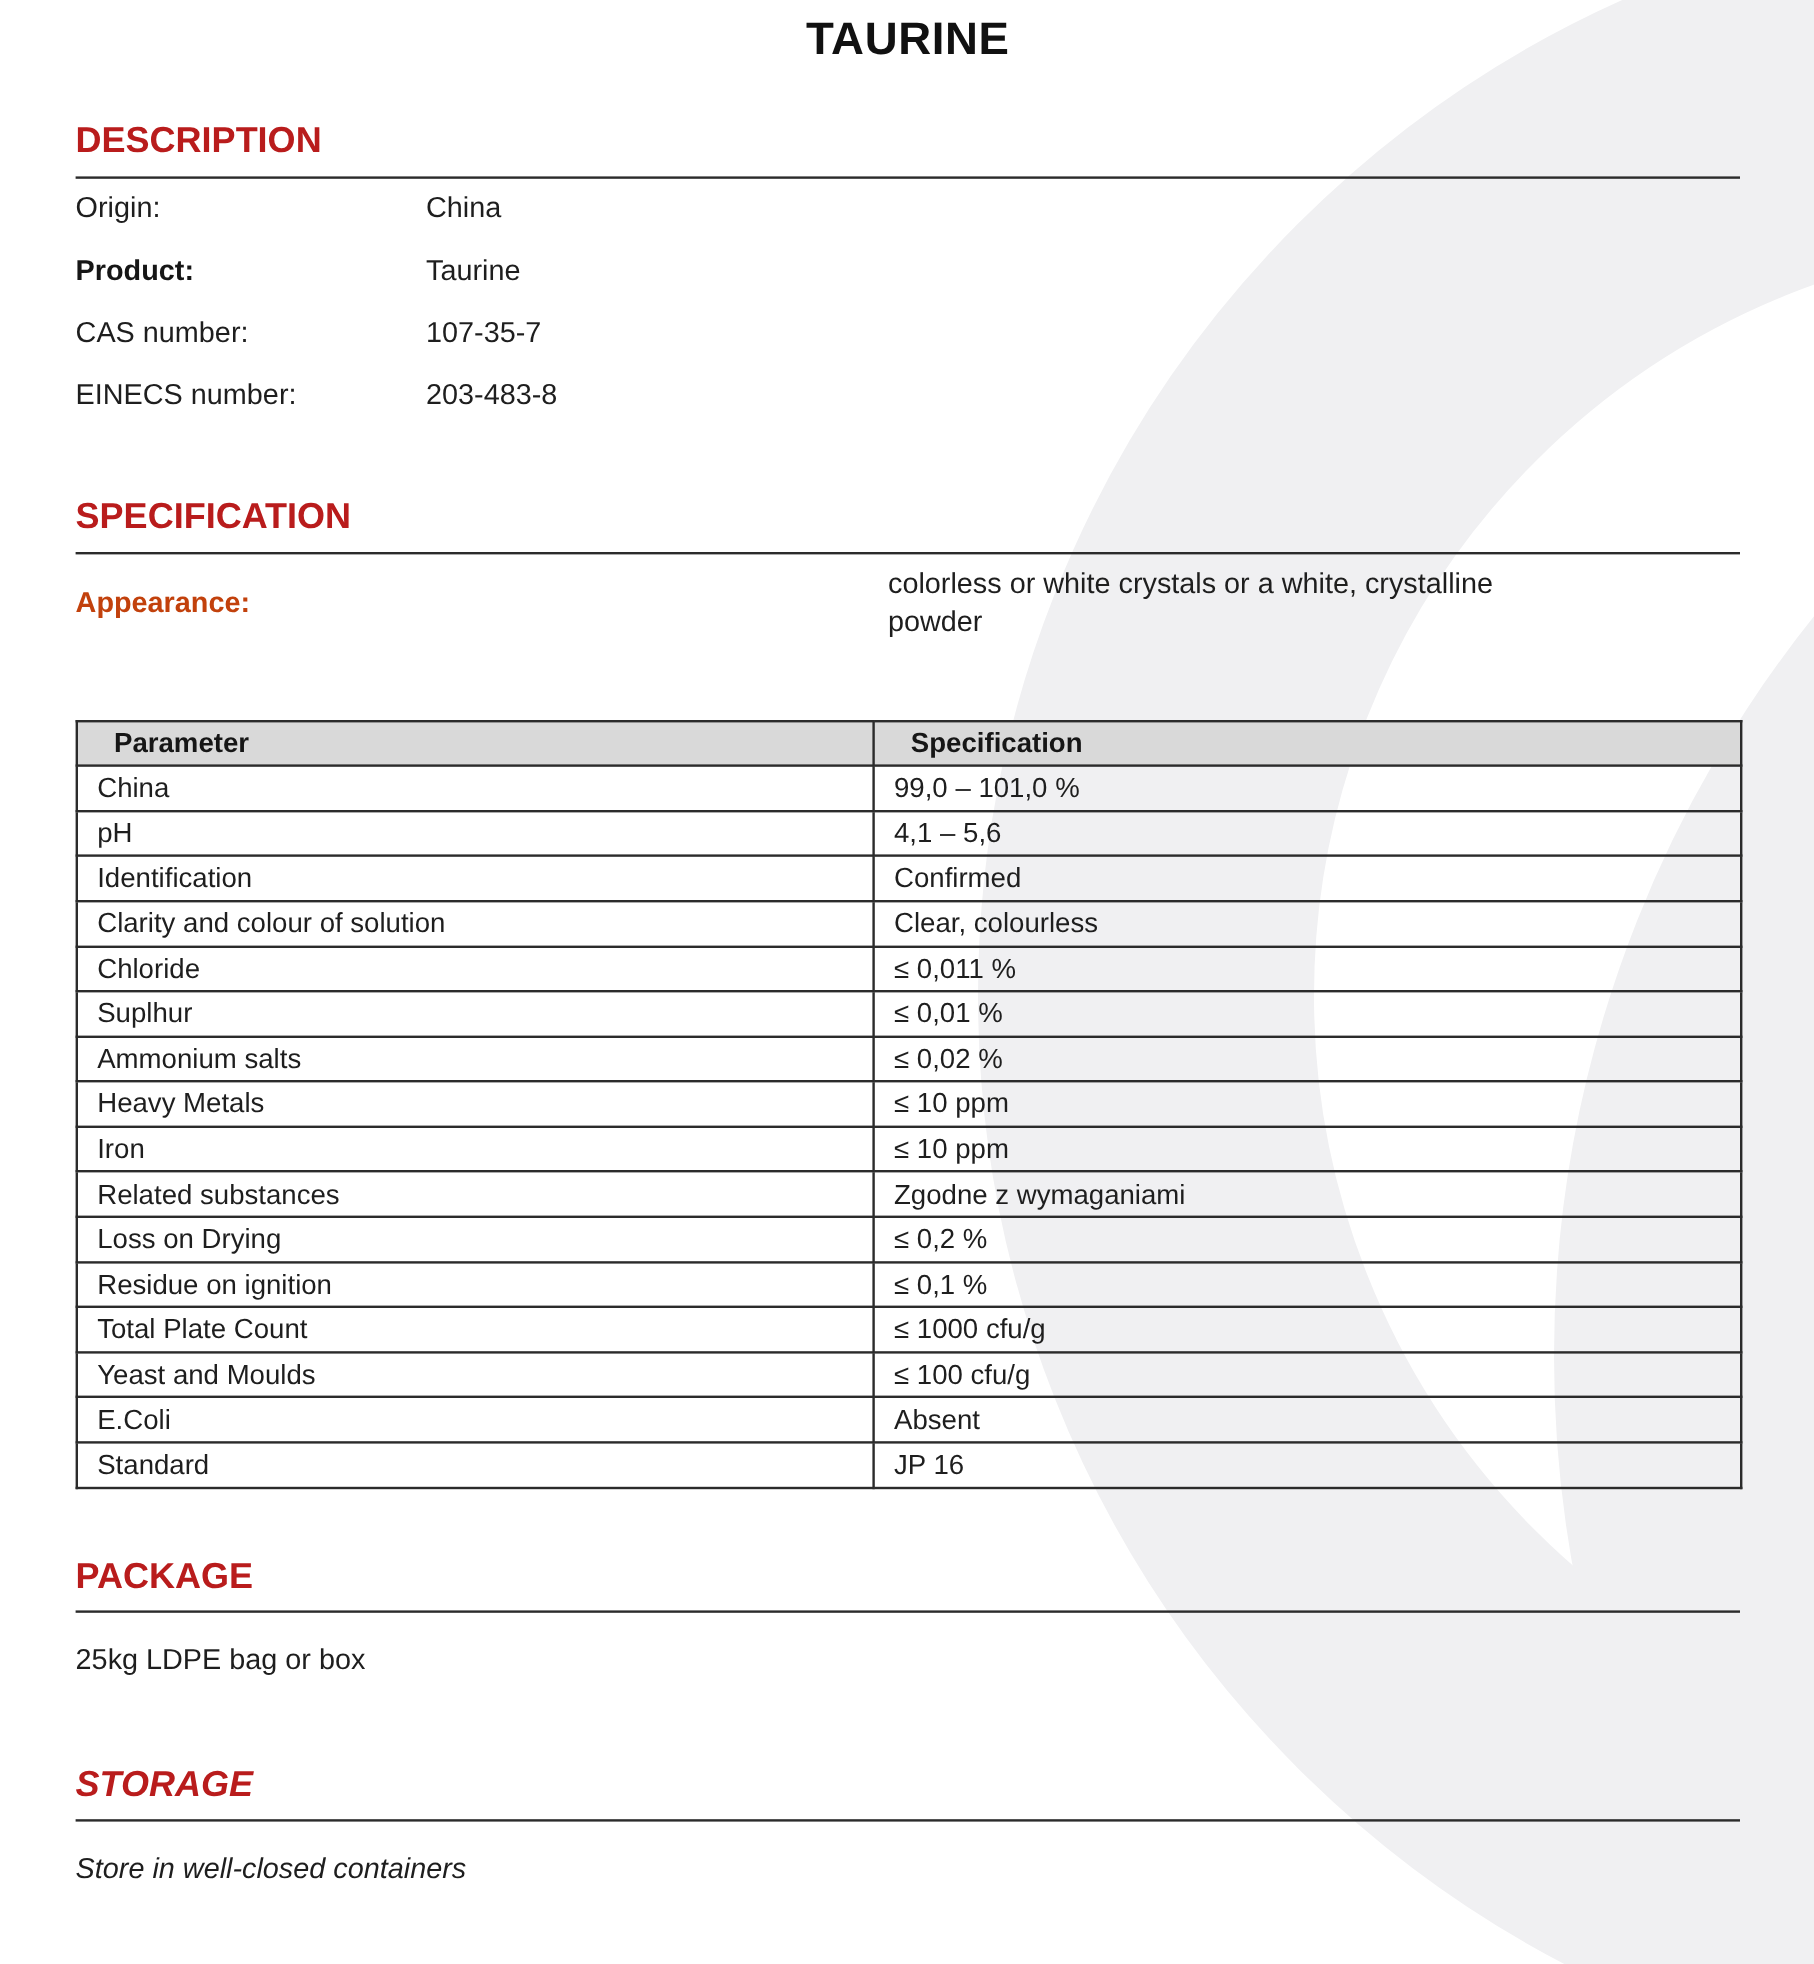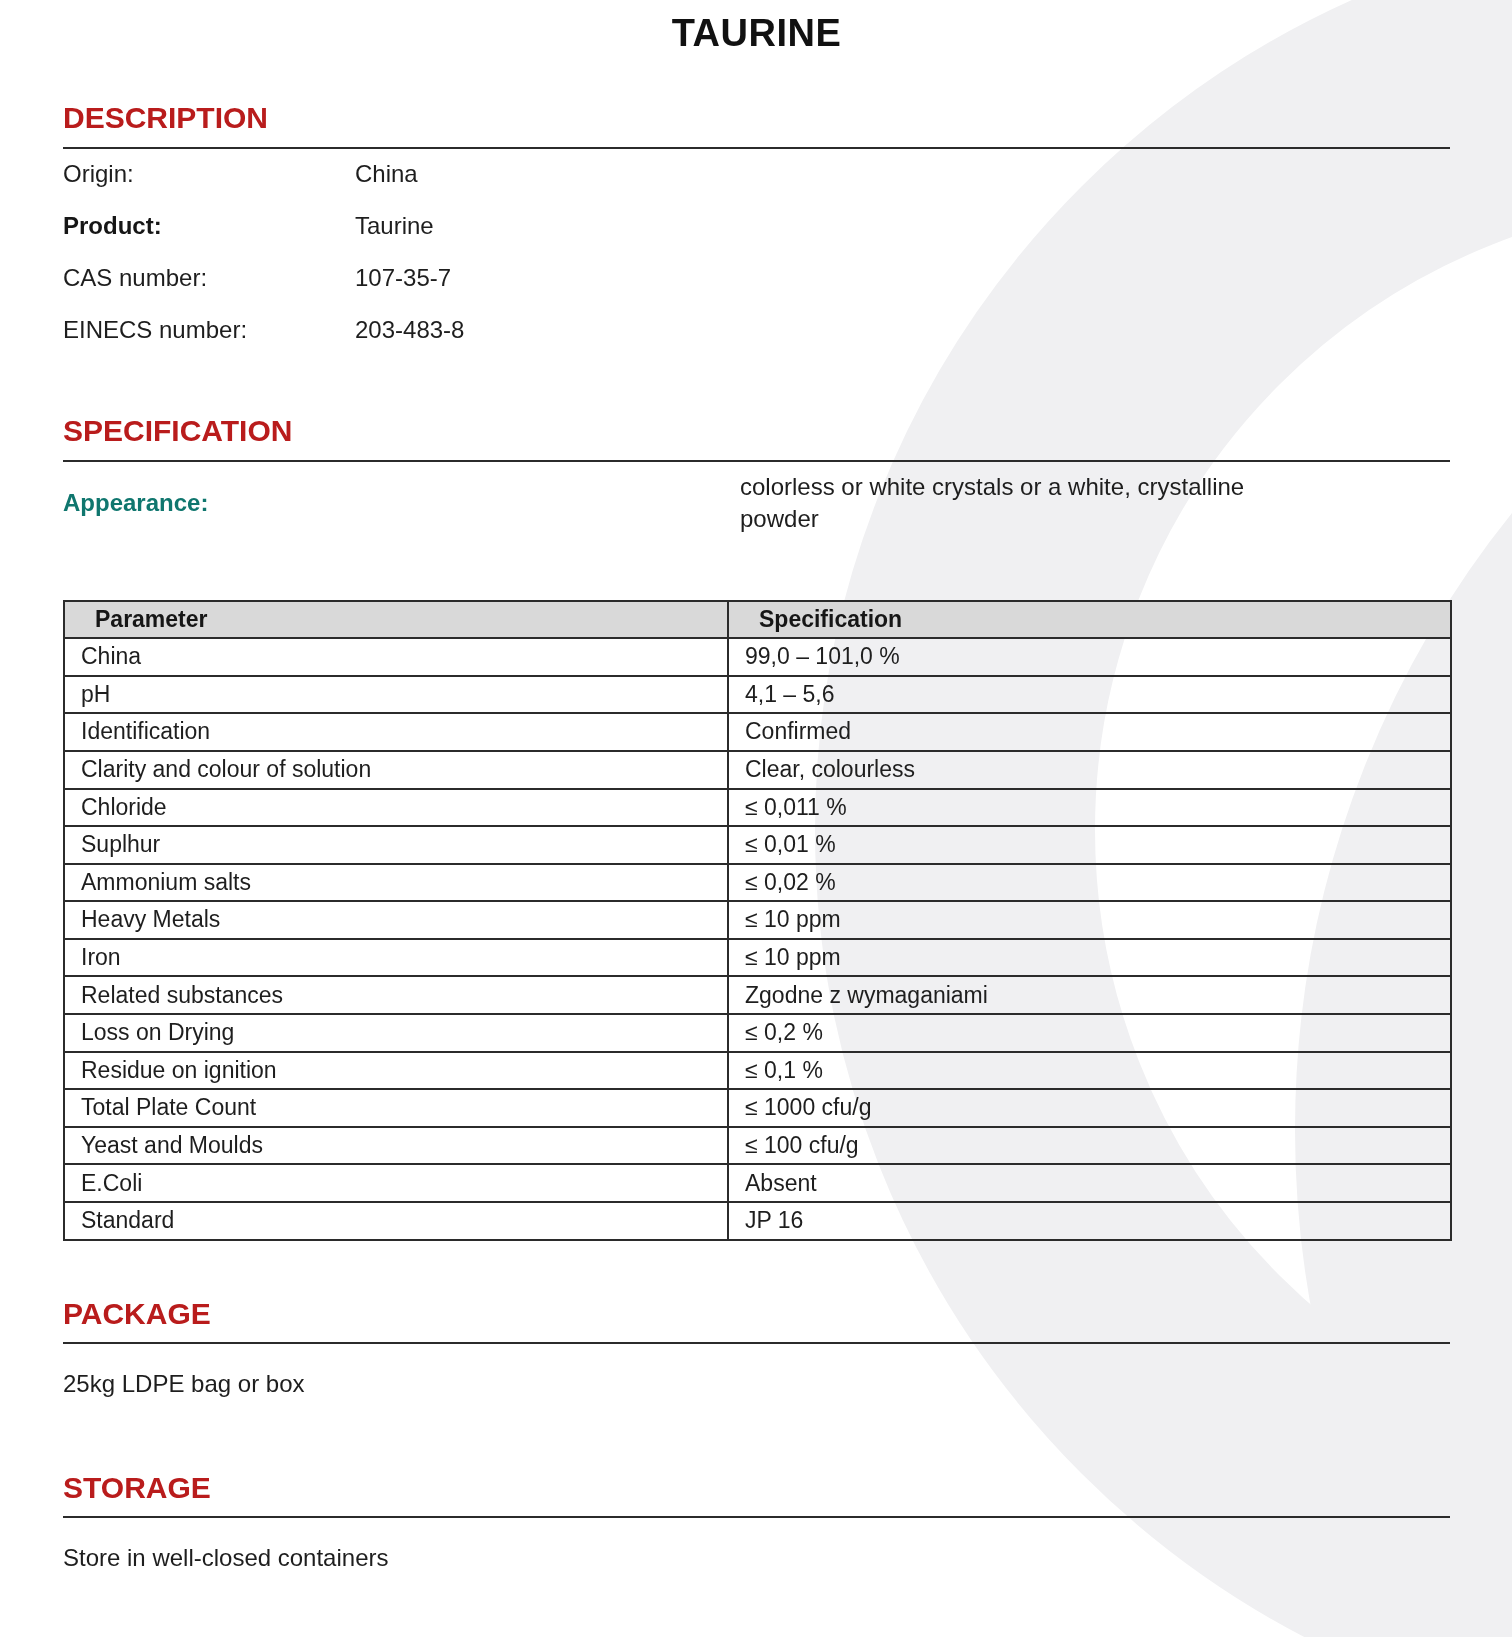--- a/index.html
+++ b/index.html
@@ -35,21 +35,21 @@
   }
   
   .desc-section { margin-top: 46px; }
   .desc-rows { margin-top: 12px; }
   .desc-row { display: flex; margin-bottom: 27px; font-size: 24px; line-height: 1.05; }
   .desc-row .label { width: 292px; flex: 0 0 292px; }
   .desc-row.bold .label { font-weight: 700; color: #161616; }
   
   .spec-section { margin-top: 72px; }
   .appearance-row { display: flex; margin-top: 9px; font-size: 24px; line-height: 1.35; }
-  .appearance-row .label { width: 677px; flex: 0 0 677px; font-weight: 700; color: #0f766e; align-self: center; }
+  .appearance-row .label { width: 677px; flex: 0 0 677px; font-weight: 700; color: #c2410c; align-self: center; }
   .appearance-row .value { width: 585px; }
   
   table.spec-table {
     border-collapse: collapse; table-layout: fixed;
     width: 1387px; margin-top: 64px;
     font-size: 23px;
   }
   table.spec-table col.c1 { width: 664px; }
   table.spec-table col.c2 { width: 723px; }
   table.spec-table th, table.spec-table td {
@@ -59,21 +59,21 @@
     text-align: left; vertical-align: middle;
     font-weight: 400; line-height: 1.1;
     box-sizing: content-box;
   }
   table.spec-table thead th {
     background: #d9d9d9;
     font-weight: 700; color: #161616; padding-left: 30px;
   }
   
   .package-section { margin-top: 56px; }
-  .storage-section { margin-top: 72px; }
+  .storage-section { margin-top: 72px; font-style: italic; }
   .plain-text { font-size: 24px; margin-top: 26px; line-height: 1.2; }
 </style>
 </head>
 <body>
 
 <svg class="watermark" width="1512" height="1637" viewBox="0 0 1512 1637" aria-hidden="true">
   <circle cx="1725" cy="830" r="770" fill="none" stroke="#f0f0f2" stroke-width="280"></circle>
   <circle cx="2280" cy="1130" r="860" fill="none" stroke="#f0f0f2" stroke-width="250"></circle>
 </svg>
 

